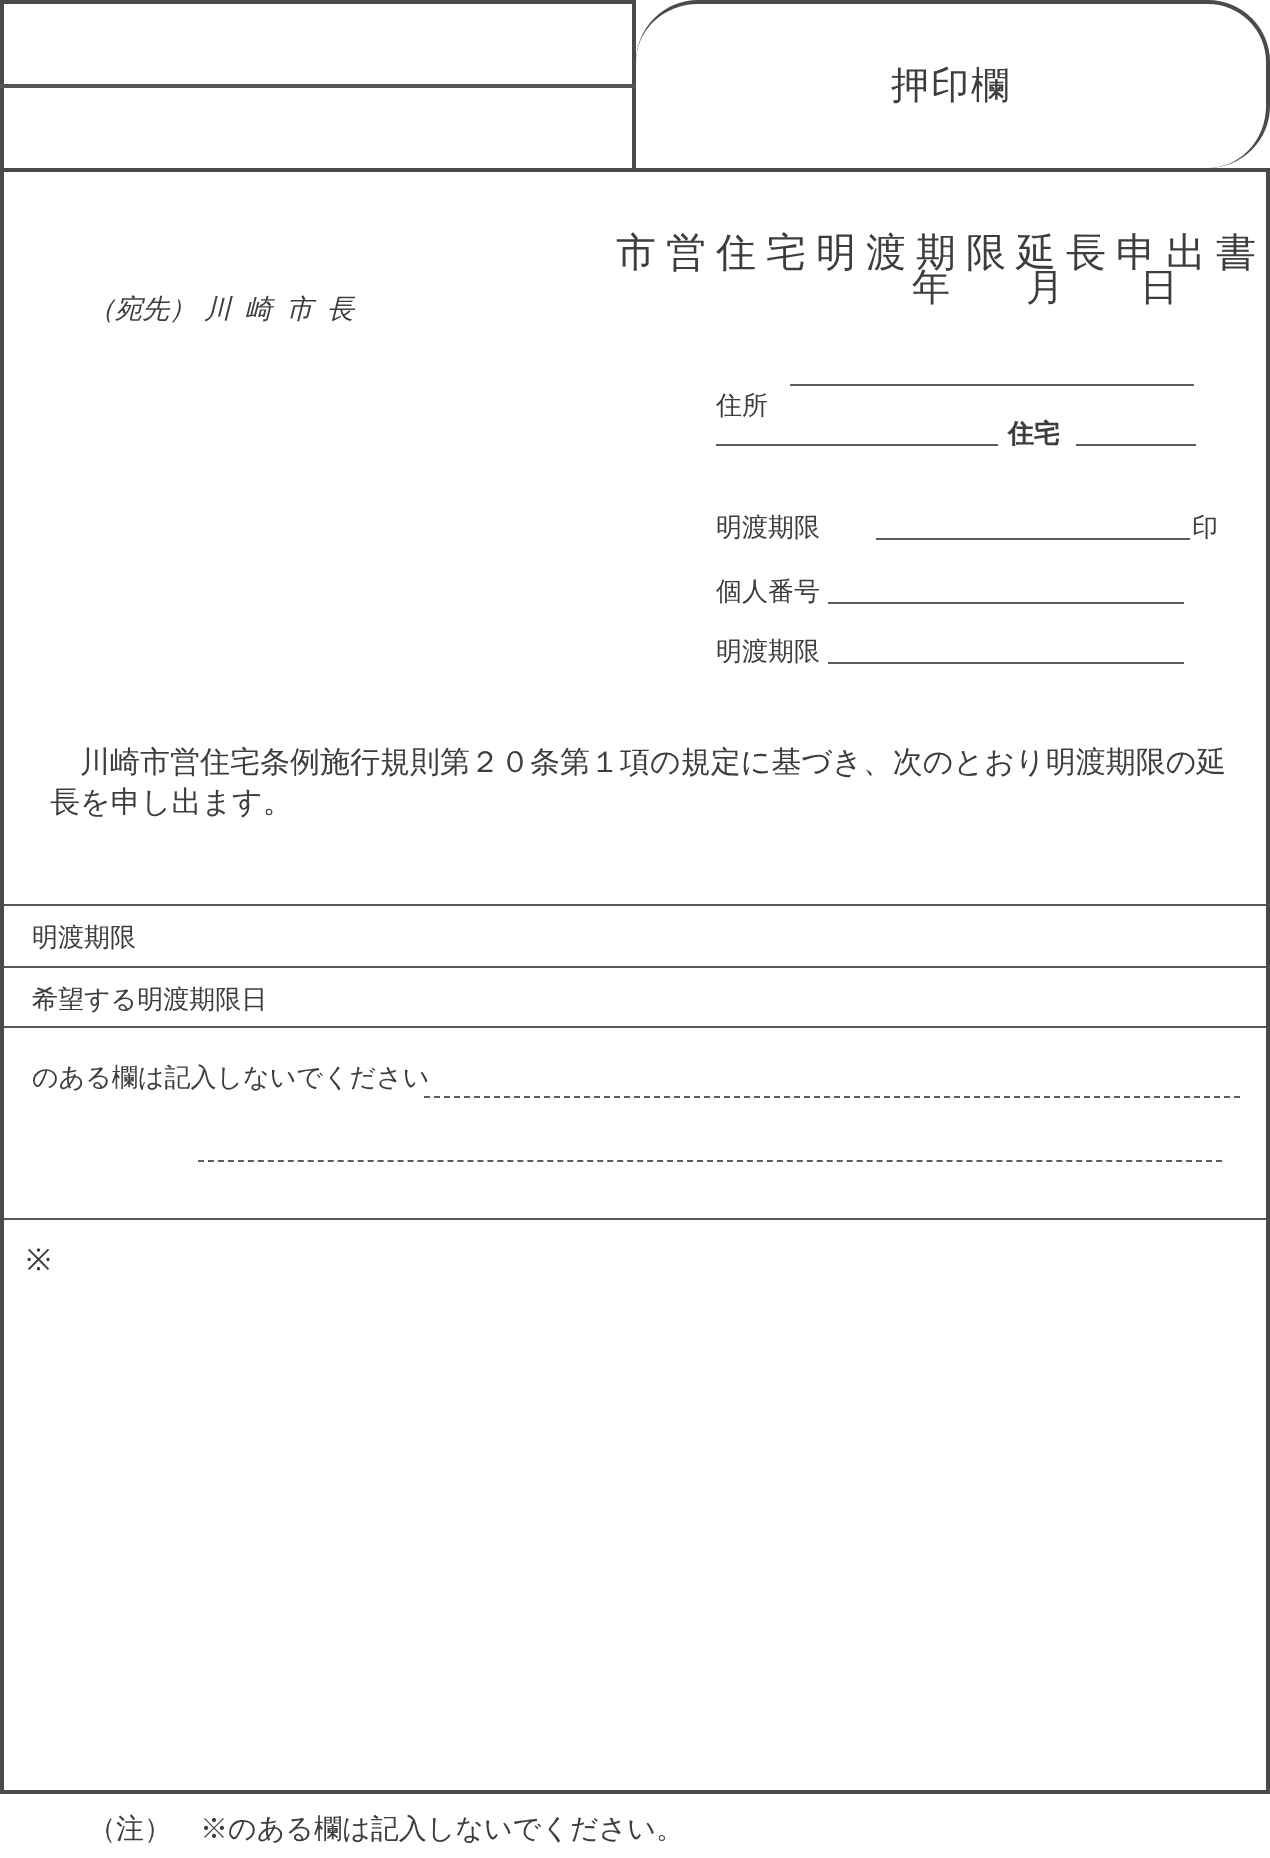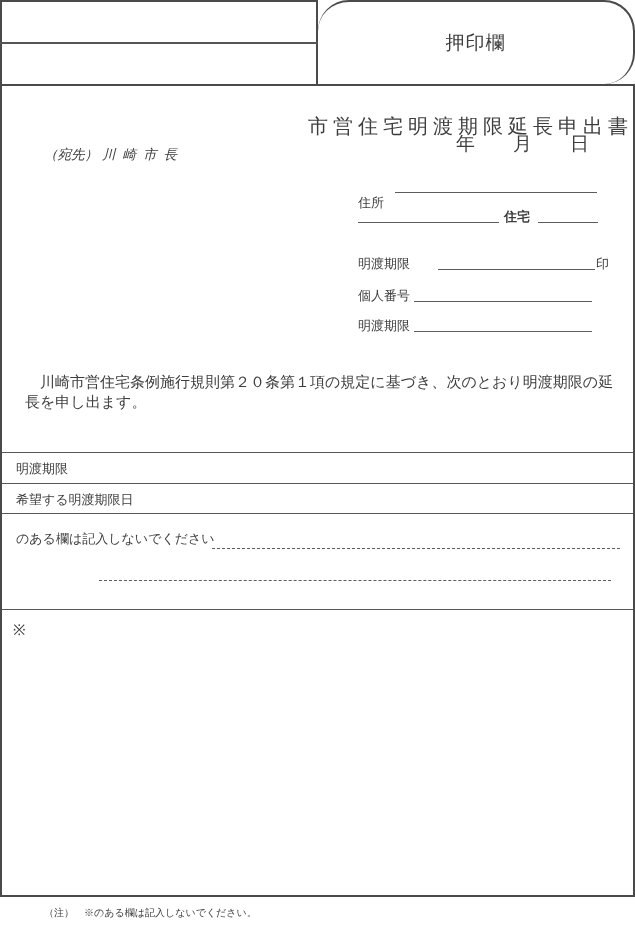--- a/index.html
+++ b/index.html
@@ -38,21 +38,21 @@
   .trow { position:absolute; left:0; right:0; border-top:1px solid #585858; }
   .row-deadline { top:366px; height:31px; }
   .row-desired  { top:397px; height:30px; }
   .row-reason   { top:427px; height:96px; }
   .trow .lbl { left:14px; top:7px; }
   .row-reason .lbl { top:16px; }
 
   .office-box { position:absolute; left:0; right:0; top:523px; bottom:0; border-top:1px solid #585858; }
   .office-mark { position:absolute; left:11px; top:9px; font-size:15px; }
 
-  .footer-note { position:absolute; left:44px; top:906px; font-size:10px; white-space:nowrap;text-align:right; }
+  .footer-note { position:absolute; left:44px; top:906px; font-size:14px; white-space:nowrap;text-align:right; }
 </style>
 </head>
 <body>
 
 <div class="page">
 
   <div class="box box-header-left">
     <div class="divider"></div>
   </div>
 

